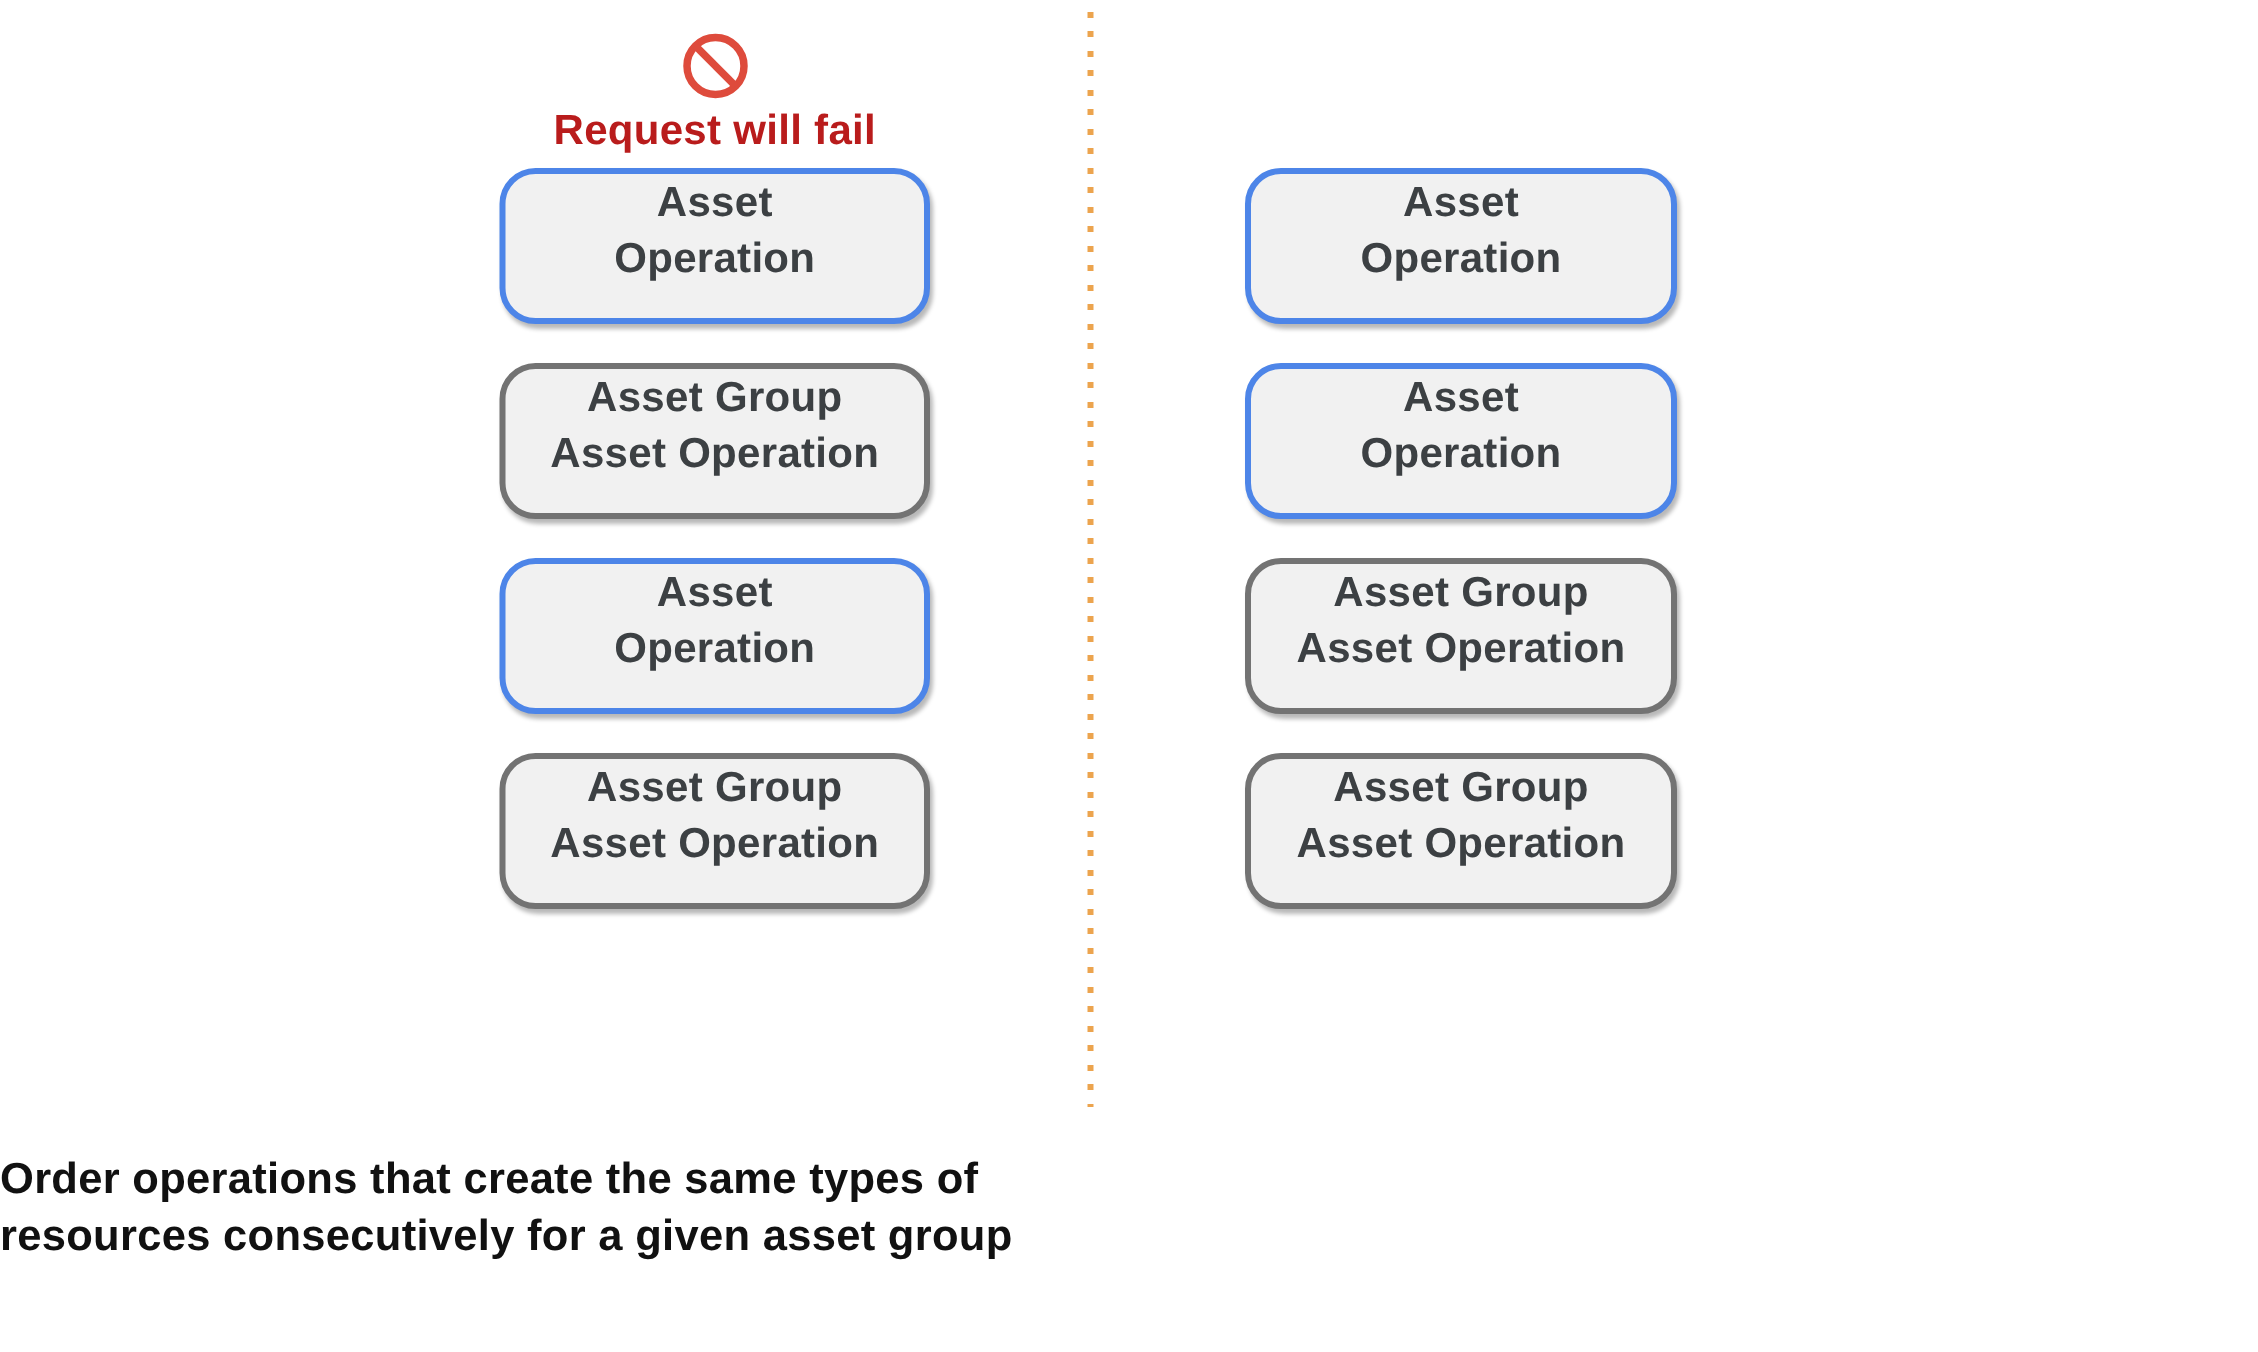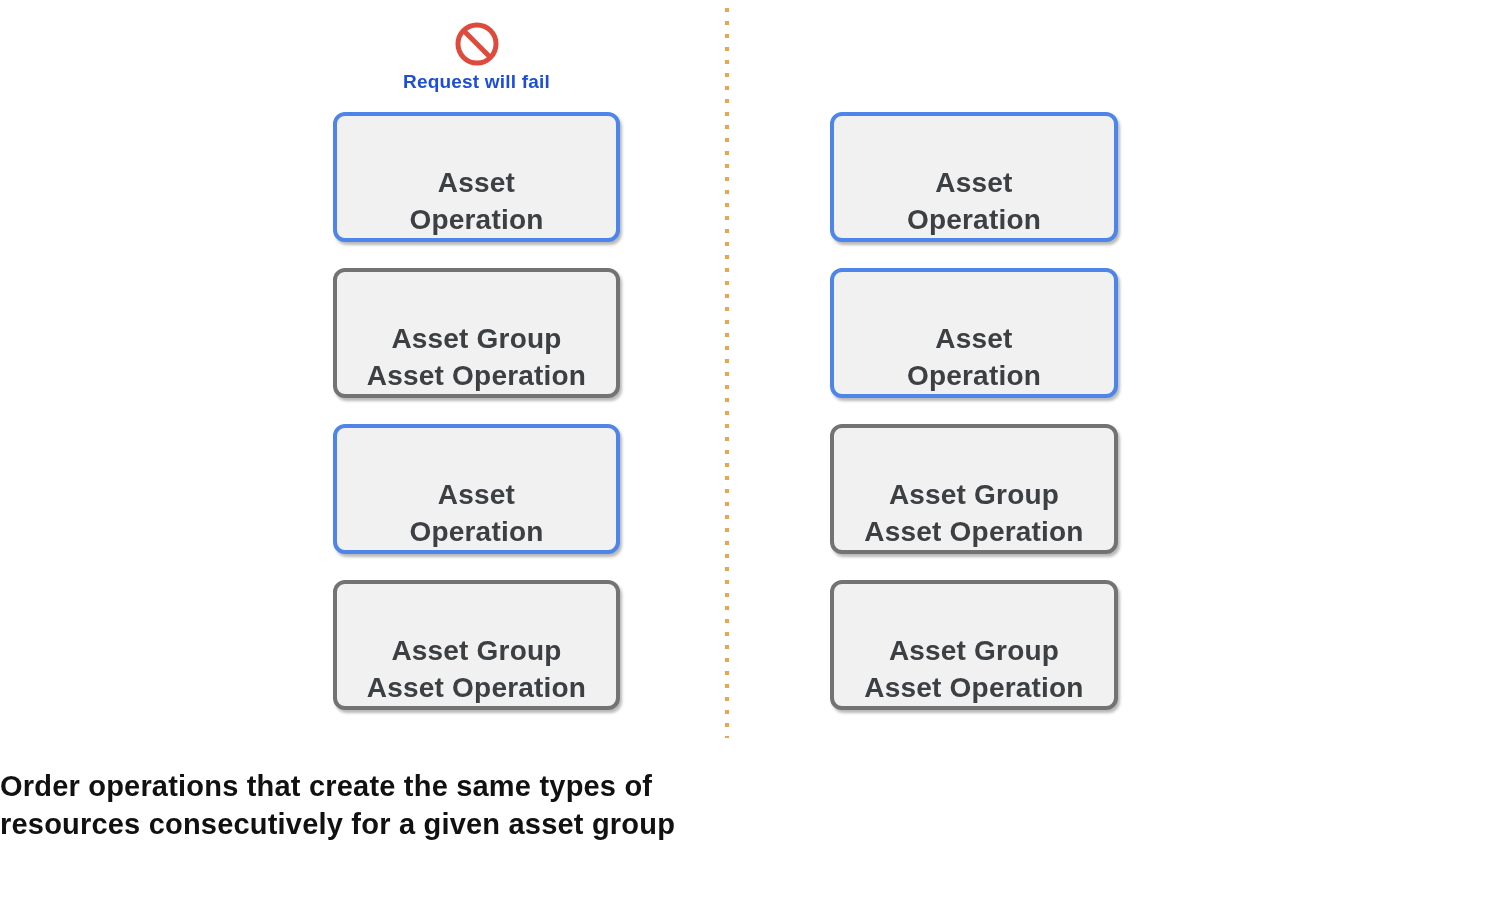--- a/index.html
+++ b/index.html
@@ -23,41 +23,41 @@
   }
   .col-header {
     position: absolute;
     text-align: center;
   }
   .col-header.fail   { left: 333px; top: 20px; width: 287px; }
   .col-header.succeed{ left: 830px; top: 16px; width: 288px; }
   .col-header .icon-wrap { height: 48px; display: flex; align-items: center; justify-content: center; }
   .col-title {
     margin-top: 3px;
-    font-size: 19px;
+    font-size: 28px;
     font-weight: bold;
-    color: #1d4ed8;
+    color: #b91c1c;
     letter-spacing: 0.2px;
   }
   .column {
     position: absolute;
     top: 112px;
     display: flex;
     flex-direction: column;
     gap: 26px;
   }
   .column.fail    { left: 333px; width: 287px; }
   .column.succeed { left: 830px; width: 288px; }
   .box {
     box-sizing: border-box;
-    height: 130px;
-    border-radius: 12px;
+    height: 104px;
+    border-radius: 24px;
     background: #f1f1f1;
     display: flex;
-    align-items: flex-end;
+    align-items: flex-start;
     justify-content: center;
     text-align: center;
     box-shadow: 2px 3px 3px rgba(0,0,0,0.28);
   }
   .box.blue   { border: 4px solid #4d85e8; }
   .box.orange { border: 4px solid #737373; }
   .box-label {
     font-size: 28px;
     line-height: 37px;
     font-weight: bold;

